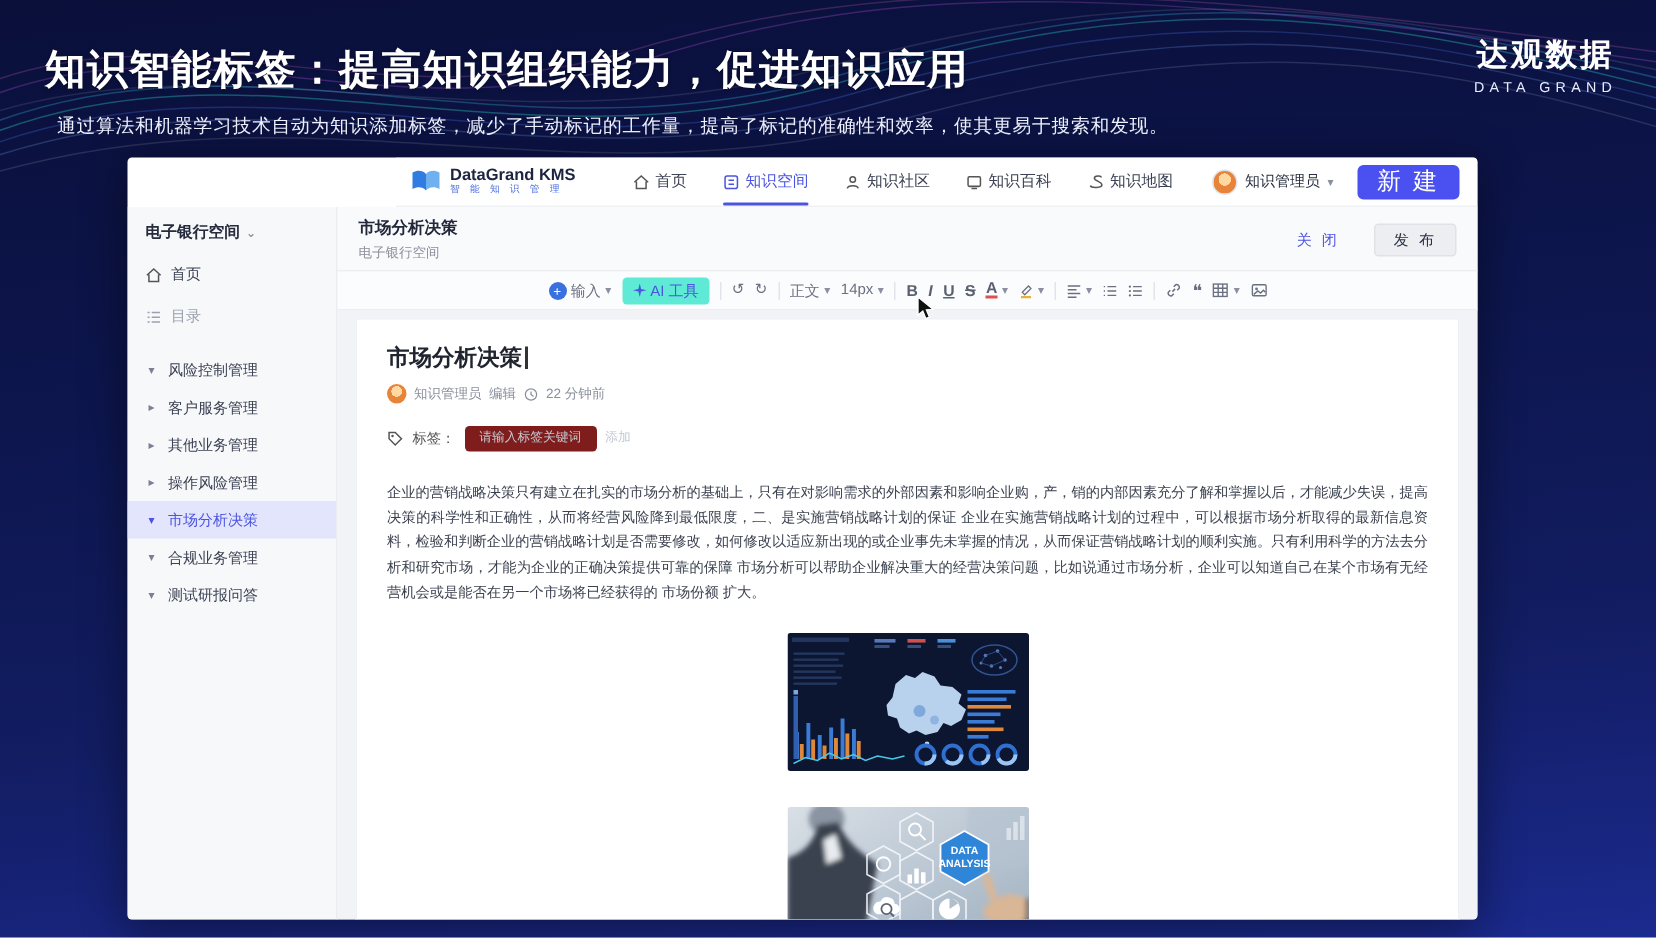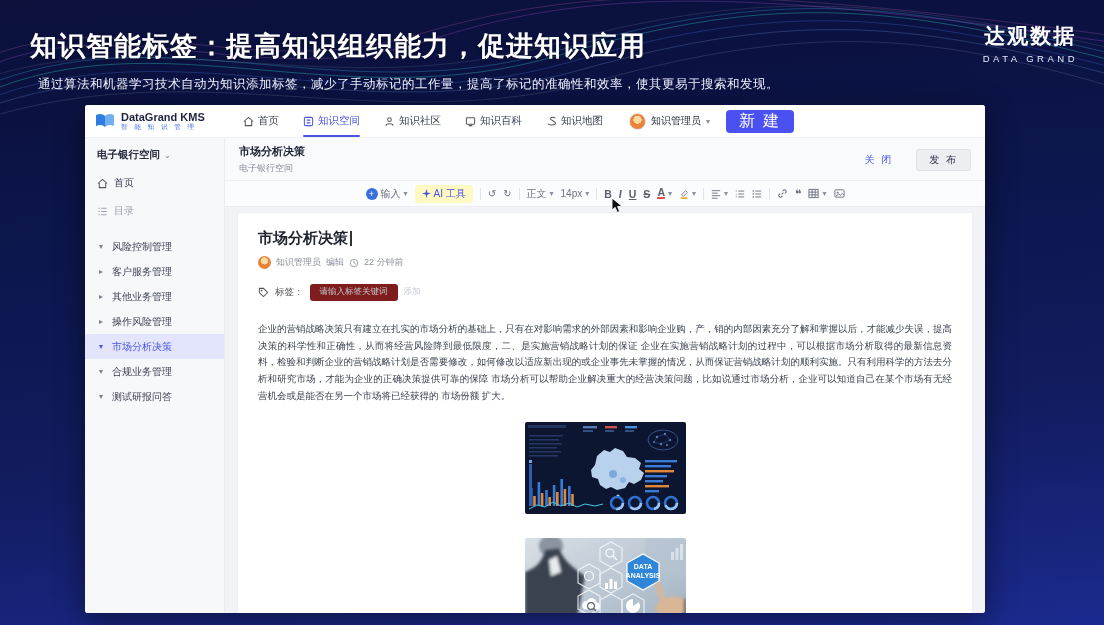--- a/index.html
+++ b/index.html
@@ -10,21 +10,21 @@
     position:relative; overflow:hidden; color:#fff;
   }
   .waves { position:absolute; top:0; left:0; width:1104px; height:130px; pointer-events:none; }
   .slide-title { position:absolute; left:30px; top:28px; font-size:27px; font-weight:bold; letter-spacing:1px; text-shadow:0 1px 3px rgba(0,0,0,.4); }
   .slide-sub { position:absolute; left:38px; top:76px; font-size:12.5px; letter-spacing:.5px; color:#f0f3ff; }
   .brand { position:absolute; right:26px; top:22px; text-align:center; }
   .brand-cn { font-size:21px; font-weight:bold; letter-spacing:2px; }
   .brand-en { font-size:9.5px; letter-spacing:3.5px; margin-top:3px; color:#e8ecff; }
 
   
-  .app { position:absolute; left:85px; top:105px; width:900px; height:508px; background:#fff; border-radius:3px; overflow:hidden; box-shadow:0 6px 30px rgba(0,0,0,.45); color:#333; display:flex; flex-direction:column; }
+  .app { position:absolute; left:85px; top:105px; width:900px; height:508px; background:#fff; border-radius:3px; overflow:hidden; box-shadow:0 6px 30px rgba(0,0,0,.45); color:#333; display:flex; flex-direction:column;align-items:flex-end; }
   .navbar { height:33px; flex:0 0 33px; display:flex; align-items:center; padding:0 12px 0 10px; background:#fff; border-bottom:1px solid #f0f1f4; }
   .logo { display:flex; align-items:center; gap:6px; width:128px; }
   .logo-txt .t1 { font-size:11px; font-weight:bold; color:#1c2440; line-height:12px; }
   .logo-txt .t2 { font-size:6.5px; color:#4a6fe0; letter-spacing:2.5px; line-height:8px; }
   .nav-items { display:flex; align-items:center; height:100%; margin-left:8px; }
   .nav-item { display:flex; align-items:center; gap:4px; height:100%; padding:0 12px; font-size:10.5px; color:#3c4254; position:relative; cursor:pointer; }
   .nav-item.active { color:#4a54e1; }
   .nav-item.active::after { content:""; position:absolute; left:12px; right:12px; bottom:0; height:2px; background:#4a54e1; border-radius:1px; }
   .search { margin-left:auto; width:180px; height:20px; background:#eef0f5; border-radius:10px; display:flex; align-items:center; padding:0 8px; gap:5px; }
   .search input { border:none; outline:none; background:transparent; font-size:9px; color:#555; width:100%; font-family:inherit; }
@@ -52,21 +52,21 @@
   .doc-header { background:#f9fafc; border-bottom:1px solid #eceef2; padding:6px 14px 5px; display:flex; align-items:center; flex:0 0 38px; }
   .dh-left .t { font-size:11px; font-weight:bold; color:#22283a; }
   .dh-left .s { font-size:9px; color:#8a8f9c; margin-top:3px; }
   .dh-right { margin-left:auto; display:flex; align-items:center; gap:23px; }
   .link-close { font-size:10px; color:#4a54e1; letter-spacing:2px; cursor:pointer; }
   .btn-pub { height:22px; padding:0 12px; background:#eceef2; border:1px solid #e0e2e8; border-radius:3px; font-size:10px; color:#2a3042; letter-spacing:2px; cursor:pointer; font-family:inherit; }
   .toolbar { background:#fbfcfd; border-bottom:1px solid #eceef2; flex:0 0 26px; display:flex; align-items:center; justify-content:center; gap:7px; font-size:10px; color:#6a7080; }
   .tb { display:flex; align-items:center; gap:3px; cursor:pointer; }
   .tb b { font-weight:bold; color:#5a6070; font-size:10.5px; }
   .tb .us { text-decoration:underline; } .tb .st { text-decoration:line-through; }
-  .tb-ai { background:#fef9c3; color:#4a54e1; border-radius:3px; padding:2px 7px; }
+  .tb-ai { background:#5eead4; color:#4a54e1; border-radius:3px; padding:2px 7px; }
   .tb-ins .dot { width:12px; height:12px; border-radius:50%; background:#3a6fe0; color:#fff; font-size:9px; line-height:12px; text-align:center; }
   .sep { width:1px; height:12px; background:#e2e4ea; }
   .canvas { flex:1; padding:5px 12px 0; overflow:hidden; }
   .page { background:#fff; border:1px solid #eef0f3; border-bottom:none; min-height:100%; padding:16px 20px 10px; }
   .doc-title { font-size:15px; font-weight:bold; color:#20242e; display:flex; align-items:center; }
   .tcursor { display:inline-block; width:1.5px; height:15px; background:#333; margin-left:2px; }
   .meta { display:flex; align-items:center; gap:5px; margin-top:8px; font-size:9px; color:#8a8f9c; }
   .avatar-s { width:13px; height:13px; border-radius:50%; background:radial-gradient(circle at 50% 38%,#ffd9a0 0 34%,#e8833a 35% 100%); }
   .tagrow { display:flex; align-items:center; margin-top:8px; gap:6px; font-size:9.5px; color:#555; height:30px; }
   .tag-pill { background:#7f1d1d; border-radius:3px; height:17px; display:flex; align-items:center; padding:0 10px; font-size:8.5px; color:#c3c7d0; }

